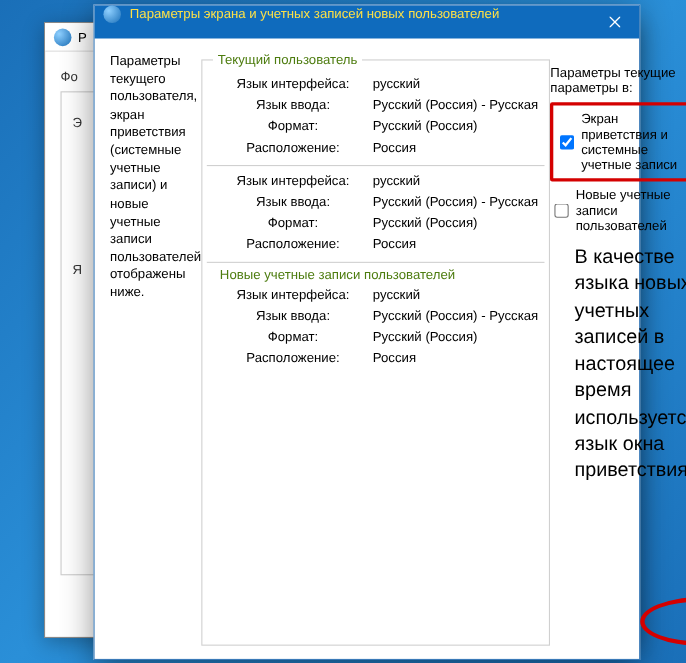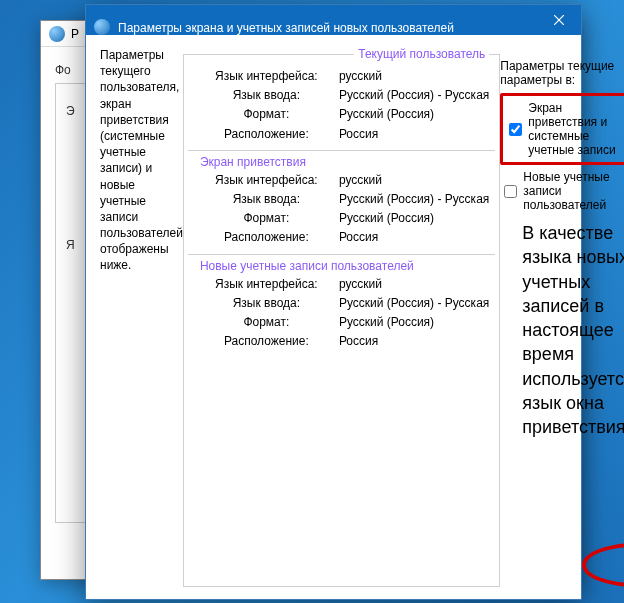--- a/index.html
+++ b/index.html
@@ -47,23 +47,23 @@
       top: 4px;
       width: 497px;
       height: 596px;
       background: #fff;
       border: 1px solid #3a7ab8;
       box-shadow: 0 6px 28px rgba(0,0,0,0.45);
     }
     .titlebar {
       height: 30px;
       background: #0f6bbd;
-      color: #ffffff;
-      display: flex;
-      align-items: flex-end;
+      color: #fde047;
+      display: flex;
+      align-items: flex-start;
       padding-left: 8px;
       font-size: 12px;
     }
     .title-icon {
       width: 16px; height: 16px;
       margin-right: 8px;
       background: radial-gradient(circle at 30% 30%, #8fd0ff, #1a6fb8);
       border-radius: 50%;
       flex-shrink: 0;
     }
@@ -81,24 +81,23 @@
       display: flex;
       flex-direction: row;
     }
     .intro { font-size: 12px; line-height: 1.35; margin-bottom: 8px; }
     fieldset {
       border: 1px solid #d0d0d0;
       padding: 6px 10px 8px 10px;
       margin-bottom: 2px;
     }
     .group-legend {
-      color: #8b5cf6;
+      color: #4d7c0f;
       font-size: 12px;
       padding: 0 4px;
-      text-align: right;
     }
     .kv-row {
       display: flex;
       font-size: 12px;
       line-height: 1.6;
       text-align: center;
     }
     .kv-key { width: 145px; }
     .copy-section { margin-top: 12px; }
     .copy-label { font-size: 12px; margin-bottom: 6px; }
@@ -201,21 +200,20 @@
           <div class="kv-row">
             <div class="kv-key">Формат:</div>
             <div>Русский (Россия)</div>
           </div>
           <div class="kv-row">
             <div class="kv-key">Расположение:</div>
             <div>Россия</div>
           </div>
         </div>
       <div style="color:#0066cc;border-top:1px solid #d0d0d0;margin:6px -6px 4px -6px;"></div>
-      <div class="group-legend" style="margin:-12px 0 2px 2px;background:#fff;display:inline-block;padding:0 4px">Экран приветствия</div>
       <div id="group-1">
           <div class="kv-row">
             <div class="kv-key">Язык интерфейса:</div>
             <div>русский</div>
           </div>
           <div class="kv-row">
             <div class="kv-key">Язык ввода:</div>
             <div>Русский (Россия) - Русская</div>
           </div>
           <div class="kv-row">

